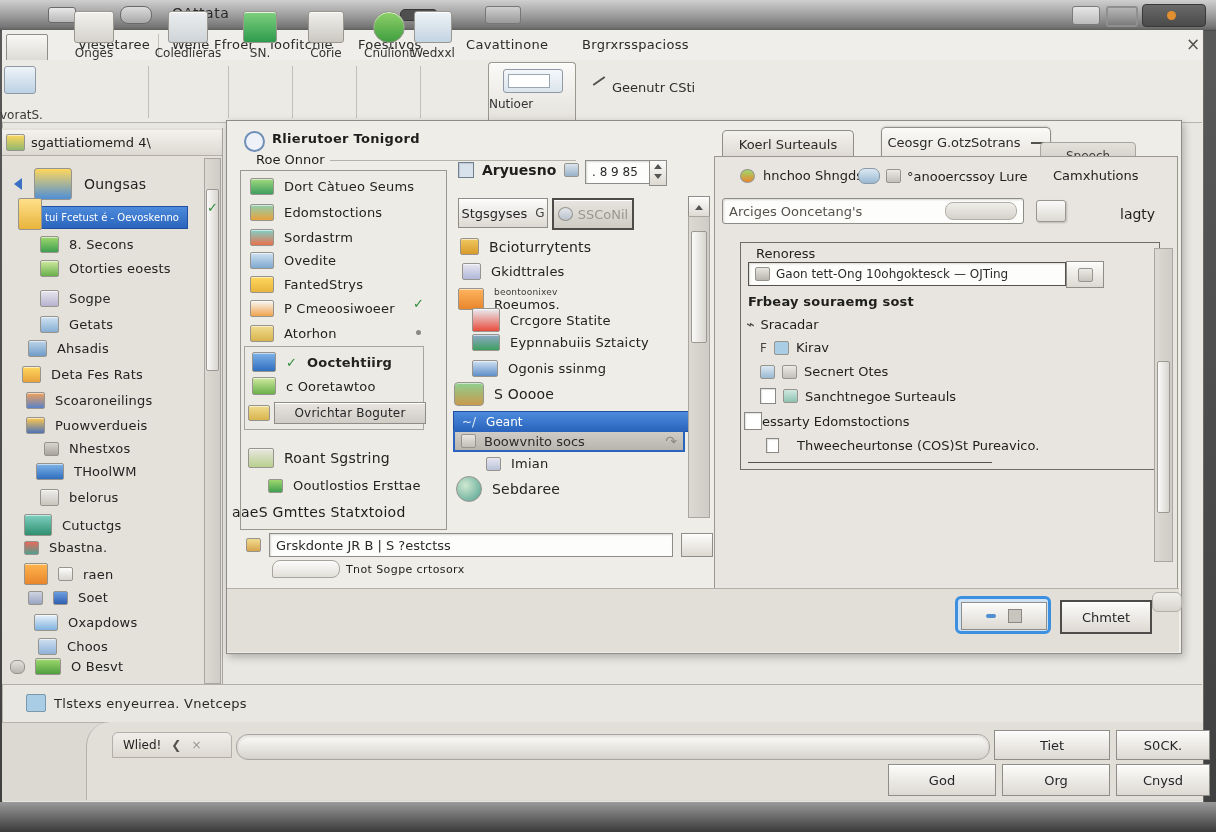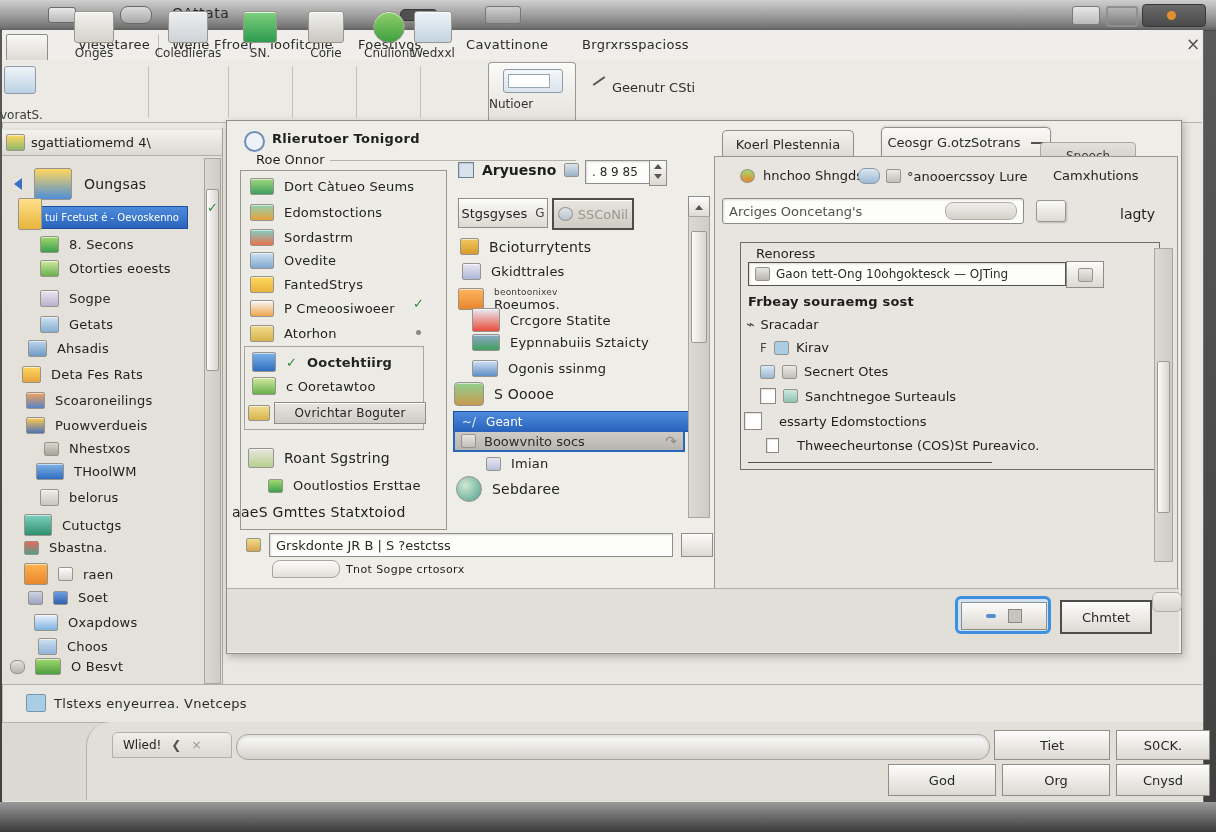--- a/index.html
+++ b/index.html
@@ -376,21 +376,21 @@
     </div>
 
   <div class="abs btn" style="left:688px;top:196px;width:20px;height:20px;font-size:10px;color:#555;">
       <div class="tri-up"></div>
     </div>
   <div class="abs scroll-track" style="left:688px;top:216px;width:20px;height:300px;">
     <div class="scroll-thumb abs" style="left:2px;top:14px;width:14px;height:110px;"></div>
   </div>
 
   <div class="abs tab" style="left:722px;top:130px;width:130px;height:26px;">
-      <span>Koerl Plestennia</span>
+      <span>Koerl Surteauls</span>
     </div>
   <div class="abs tab active" style="left:858px;top:127px;width:168px;height:29px;gap:10px;margin-left:23px;">
     <span>Ceosgr G.otzSotrans</span>
     <div style="width:14px;height:2px;background:#55524e;"></div>
   </div>
   <div class="abs" style="left:1040px;top:142px;width:96px;height:20px;background:linear-gradient(#e4e1db,#d2cfc8);border:1px solid #a8a59e;border-radius:4px 4px 0 0;display:flex;align-items:center;gap:6px;padding:0 8px;box-sizing:border-box;font-size:12px;color:#3a3a38;flex-direction:column;">
     <div style="width:10px;height:2px;background:#6a6864;"></div>
     <span>Speech</span>
   </div>
 
@@ -439,21 +439,21 @@
   <div class="abs flex" style="left:760px;top:364px;gap:7px;">
     <div class="ico-sm" style="background:linear-gradient(#dbe8f2,#9ab8d2);"></div>
     <div class="ico-sm" style="background:linear-gradient(#eceae5,#c2bfb8);"></div>
     <span style="font-size:13px;">Secnert Otes</span>
   </div>
   <div class="abs flex" style="left:760px;top:388px;gap:7px;">
     <div class="check"></div>
     <div class="ico-sm" style="background:linear-gradient(#cfe8e0,#8fc2b2);"></div>
     <span style="font-size:13px;">Sanchtnegoe Surteauls</span>
   </div>
-  <div class="abs flex" style="left:744px;top:412px;gap:17px;">
+  <div class="abs flex" style="left:744px;top:412px;gap:0;">
     <div class="check" style="width:16px;height:16px;"></div>
     <span style="font-size:13px;">essarty Edomstoctions</span>
   </div>
   <div class="abs flex" style="left:766px;top:438px;gap:18px;">
     <div class="check" style="width:11px;height:13px;"></div>
     <span style="font-size:13px;">Thweecheurtonse (COS)St Pureavico.</span>
   </div>
   <div class="abs" style="left:748px;top:462px;width:244px;height:1px;background:#55524e;"></div>
 
   <div class="abs scroll-track" style="left:1154px;top:248px;width:17px;height:312px;">

